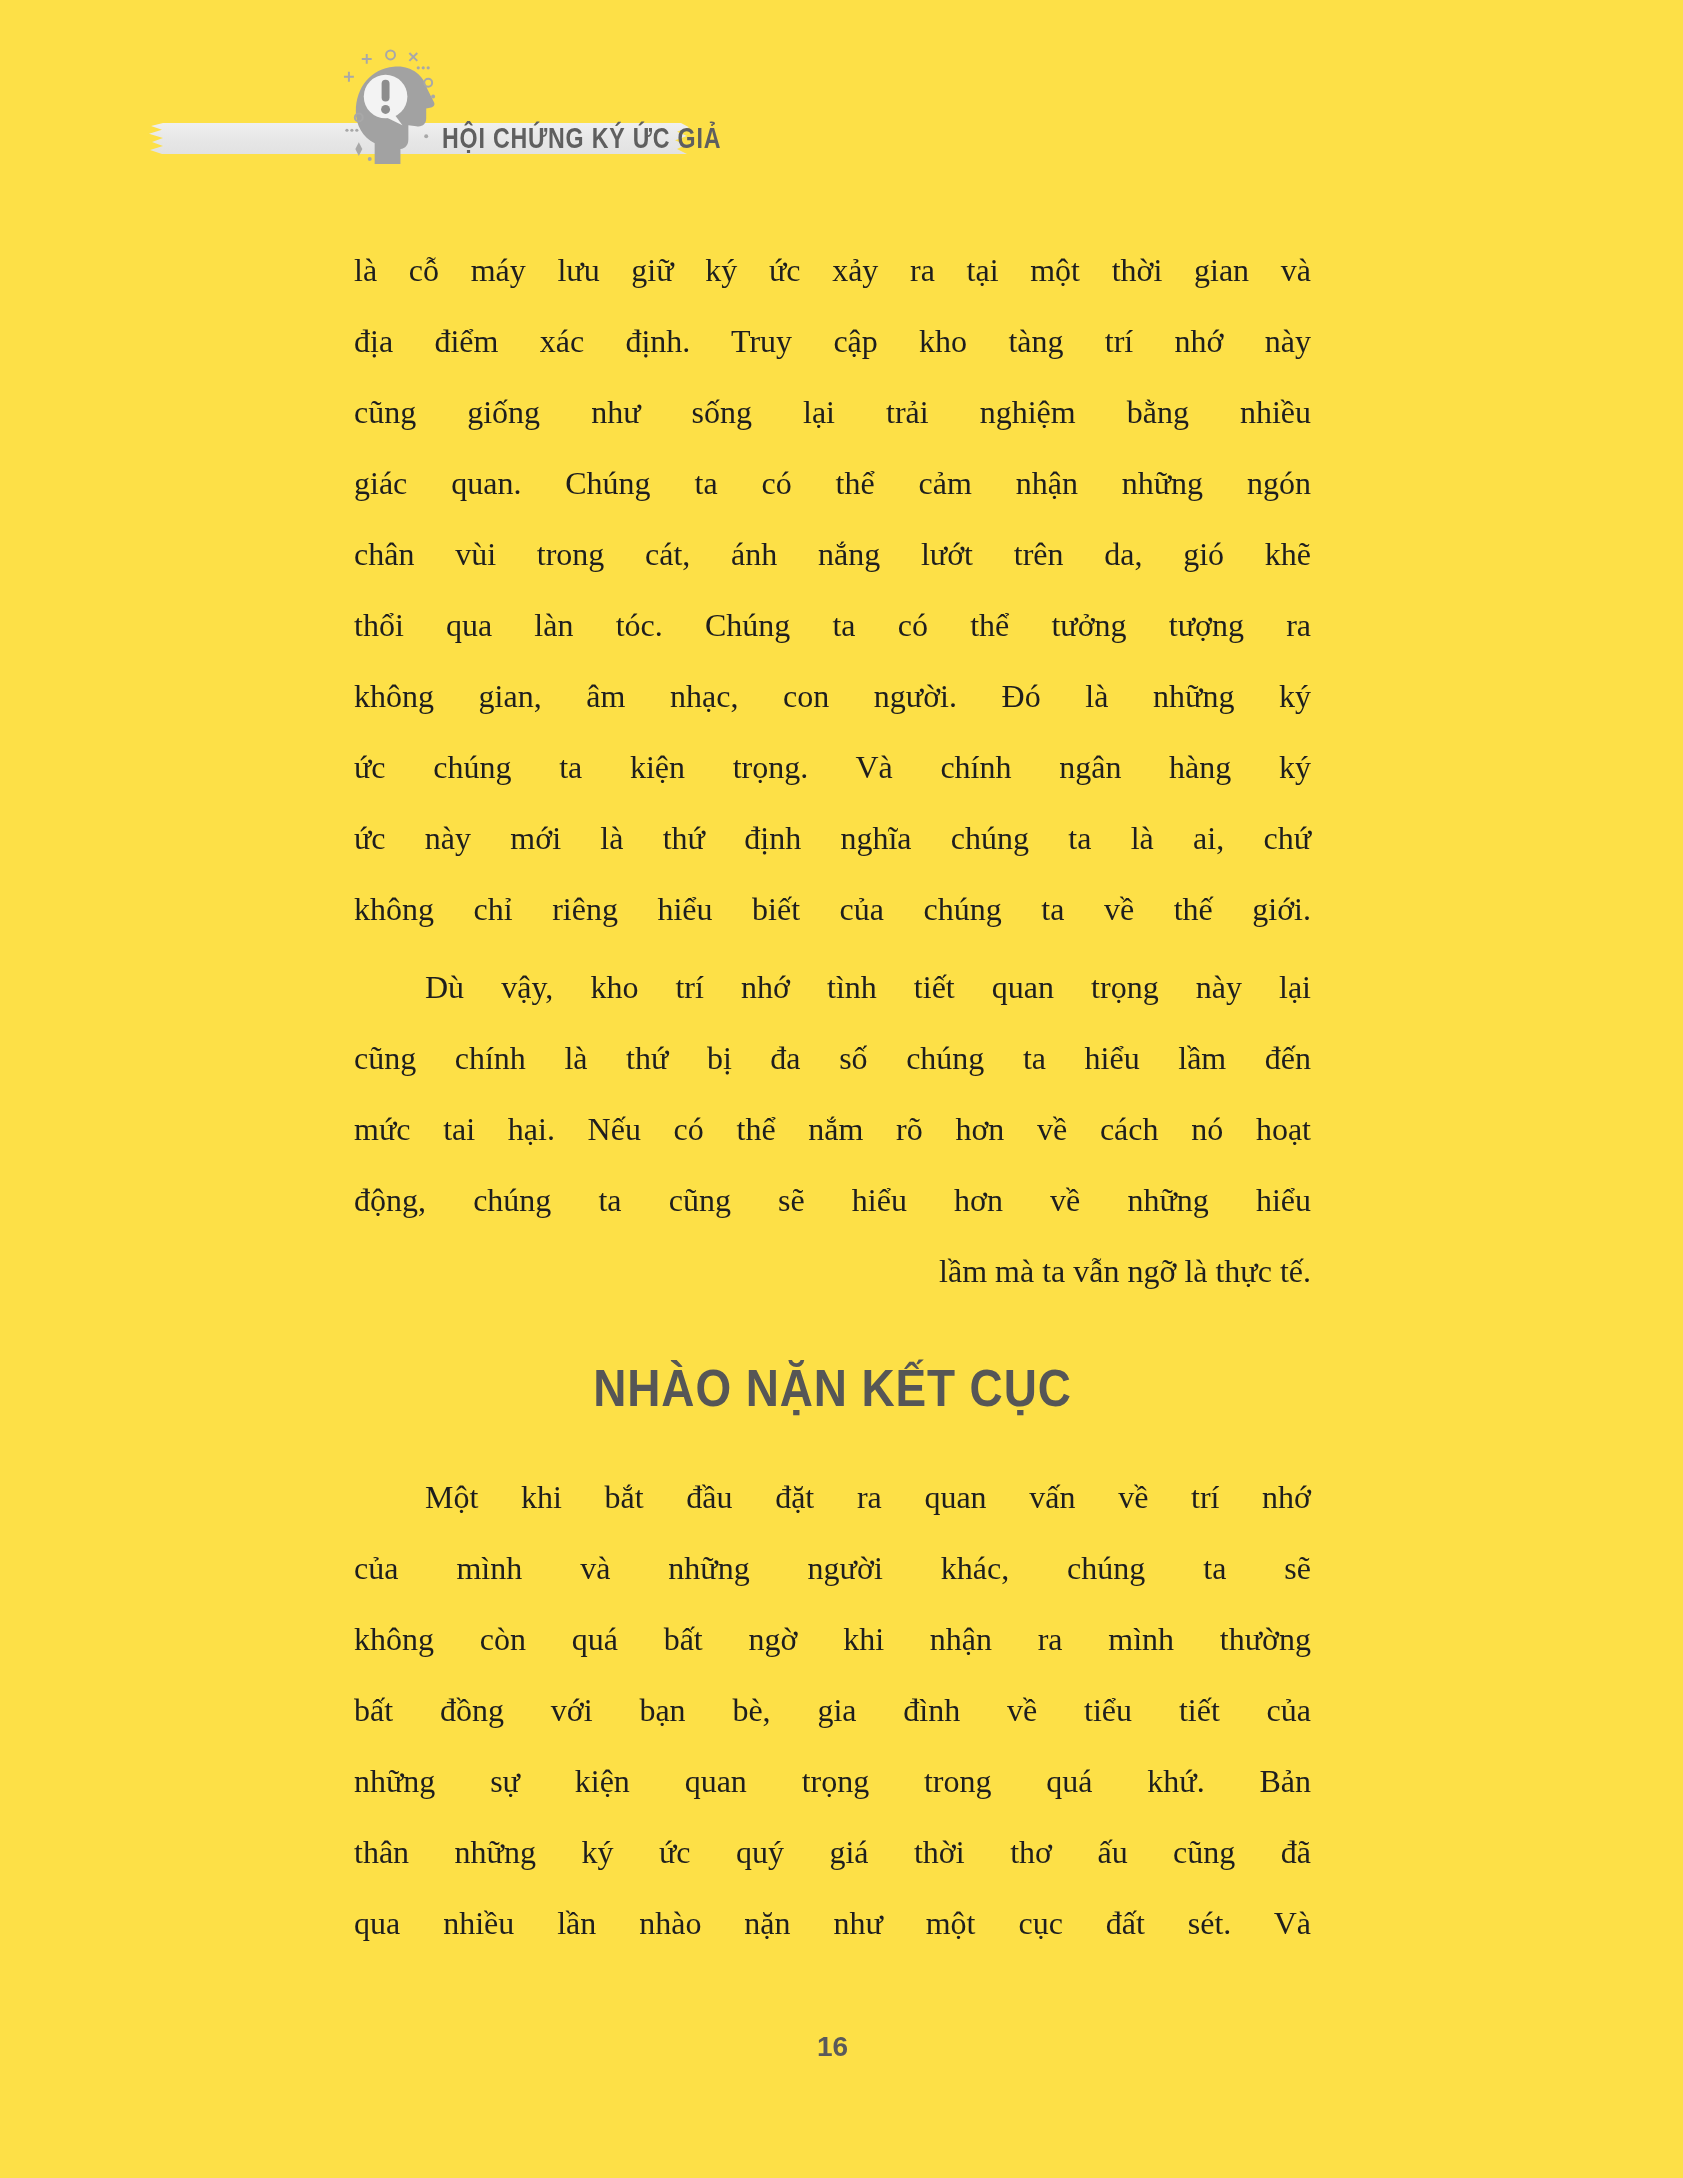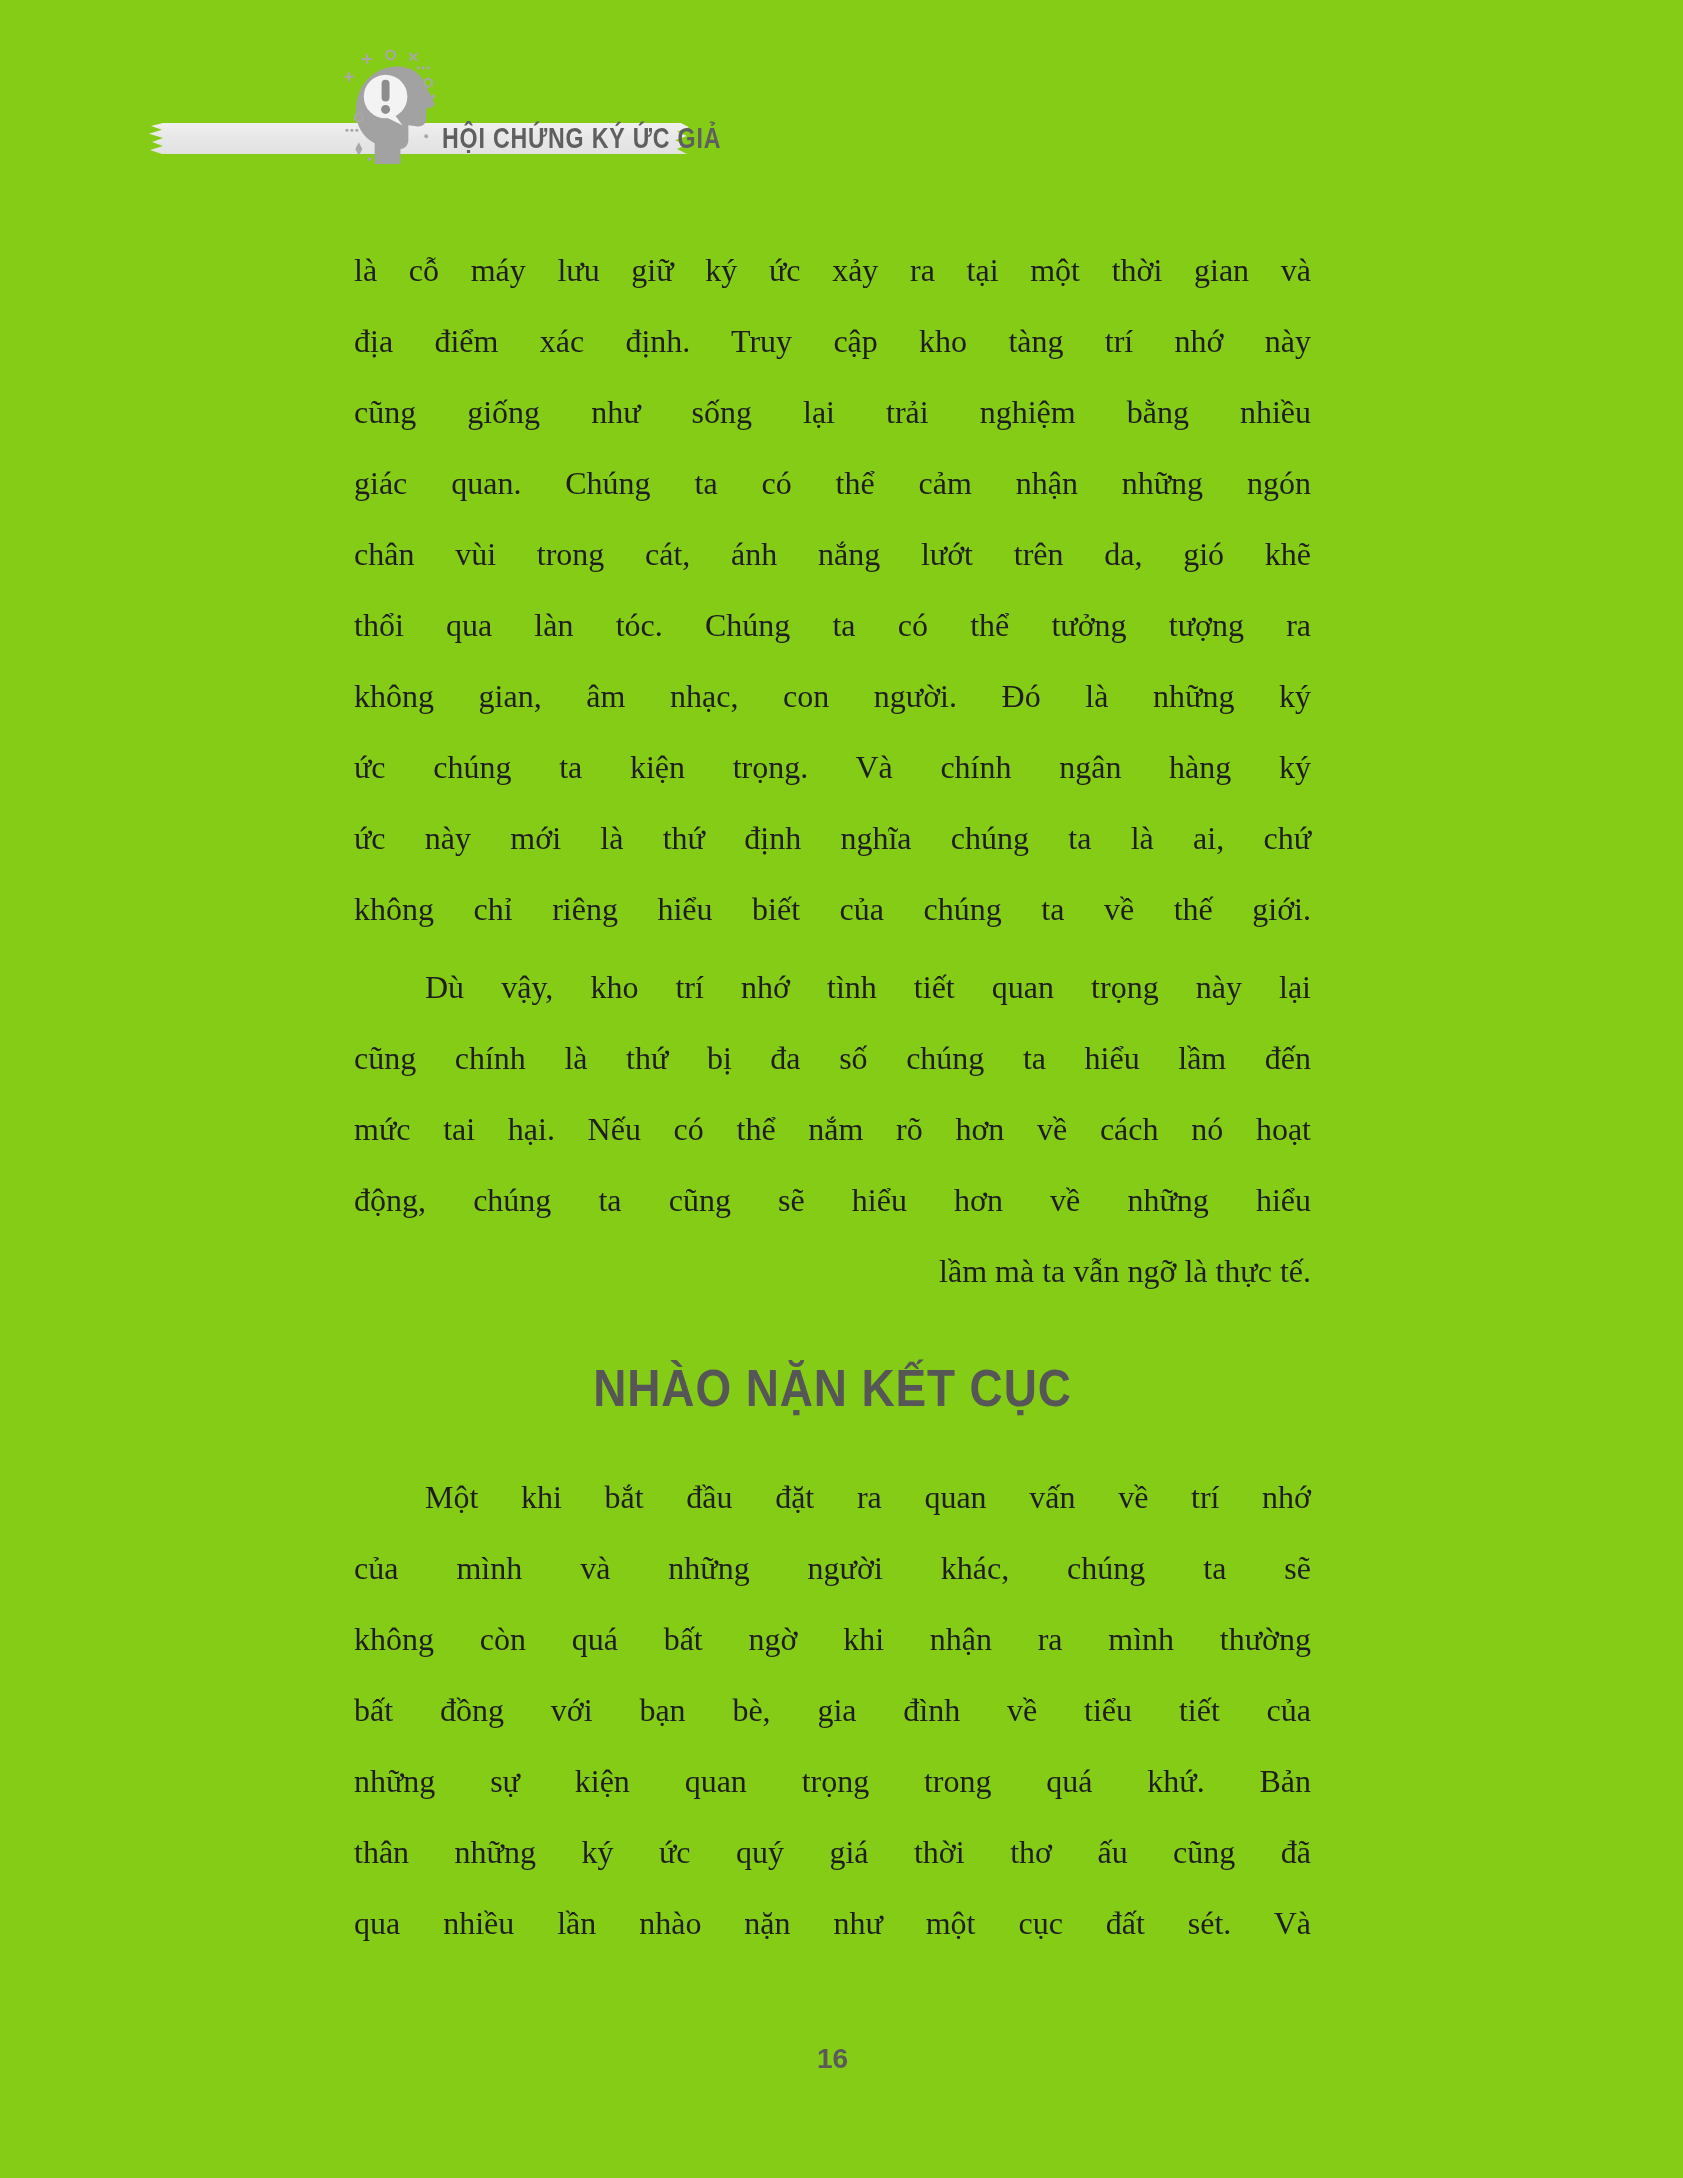--- a/index.html
+++ b/index.html
@@ -1,19 +1,19 @@
 <!DOCTYPE html>
 <html><head>
 <meta charset="utf-8">
 <style>
   html,body{margin:0;padding:0;background:#ffffff;}
   #page{
     position:relative;
     width:1683px;height:2178px;
-    background:#84cc16;
+    background:#fde047;
     overflow:hidden;
     font-family:"Liberation Serif", serif;
   }
 
   
   .header-bar{
     position:absolute;
     left:149px;top:123px;
     width:540px;height:31px;
     background:linear-gradient(180deg,#efefef 0%,#e6e6e6 60%,#e2e2e2 100%);
@@ -81,21 +81,20 @@
   .page-number{
     position:absolute;
     left:354px;top:2032px;
     width:957px;
     text-align:center;
     font-family:"Liberation Sans", sans-serif;
     font-weight:700;
     font-size:28px;
     line-height:30px;
     color:#5a5a5a;
-    margin-top:12px;
   }
 </style>
 </head>
 <body>
 
 <div id="page">
 
   <div class="header-bar"></div>
 
   <svg class="header-icon" viewBox="0 0 110 120" xmlns="http://www.w3.org/2000/svg" aria-hidden="true">

